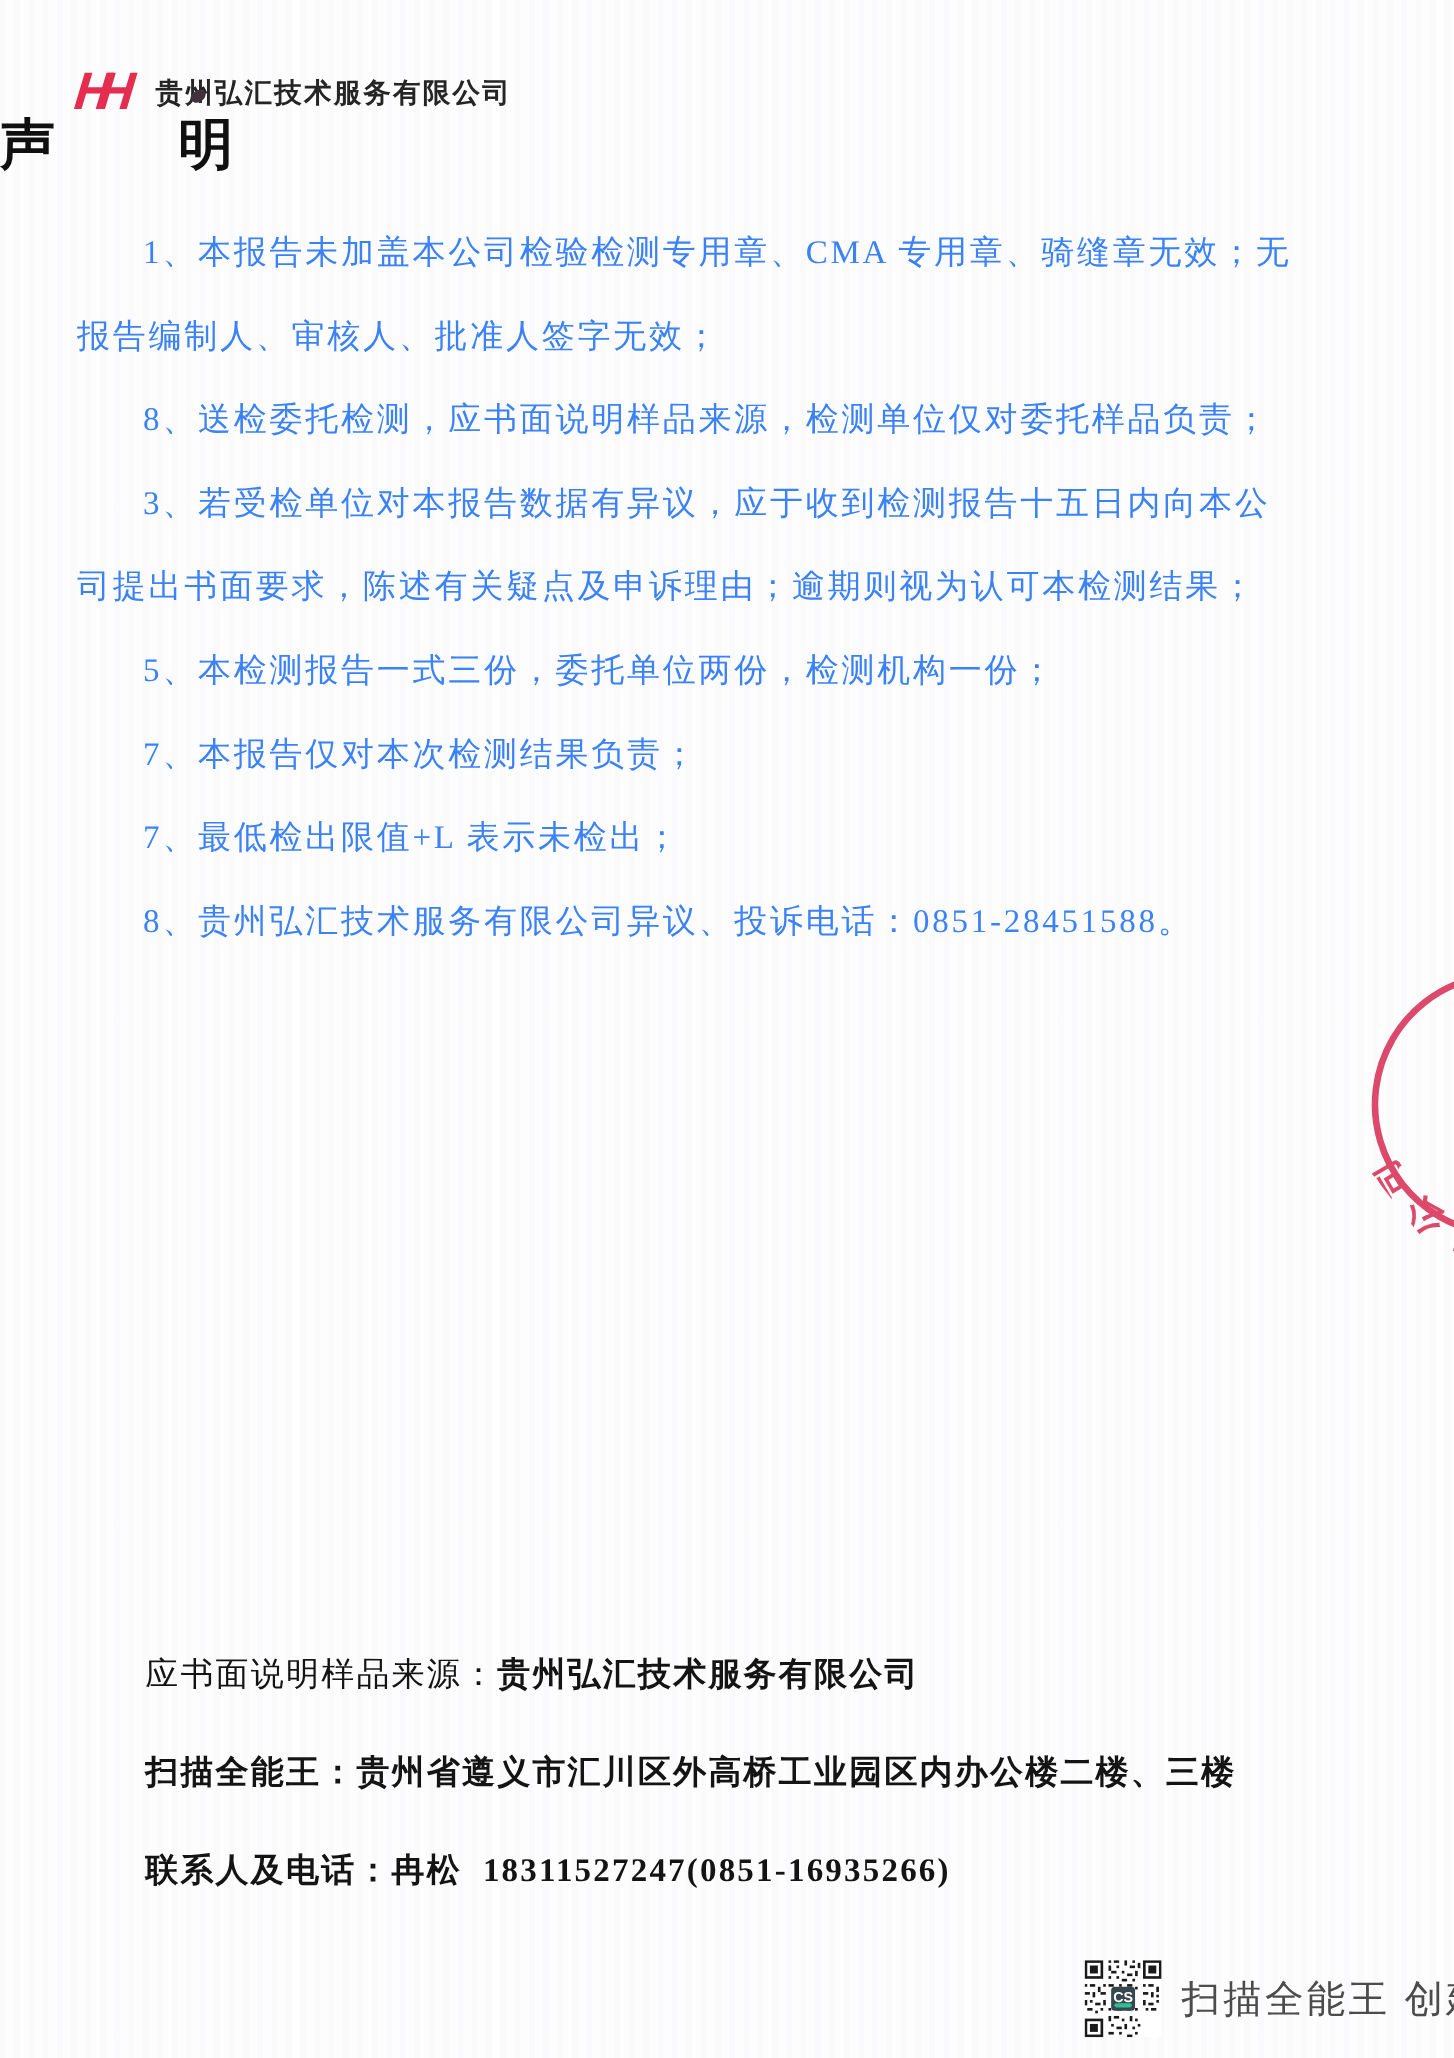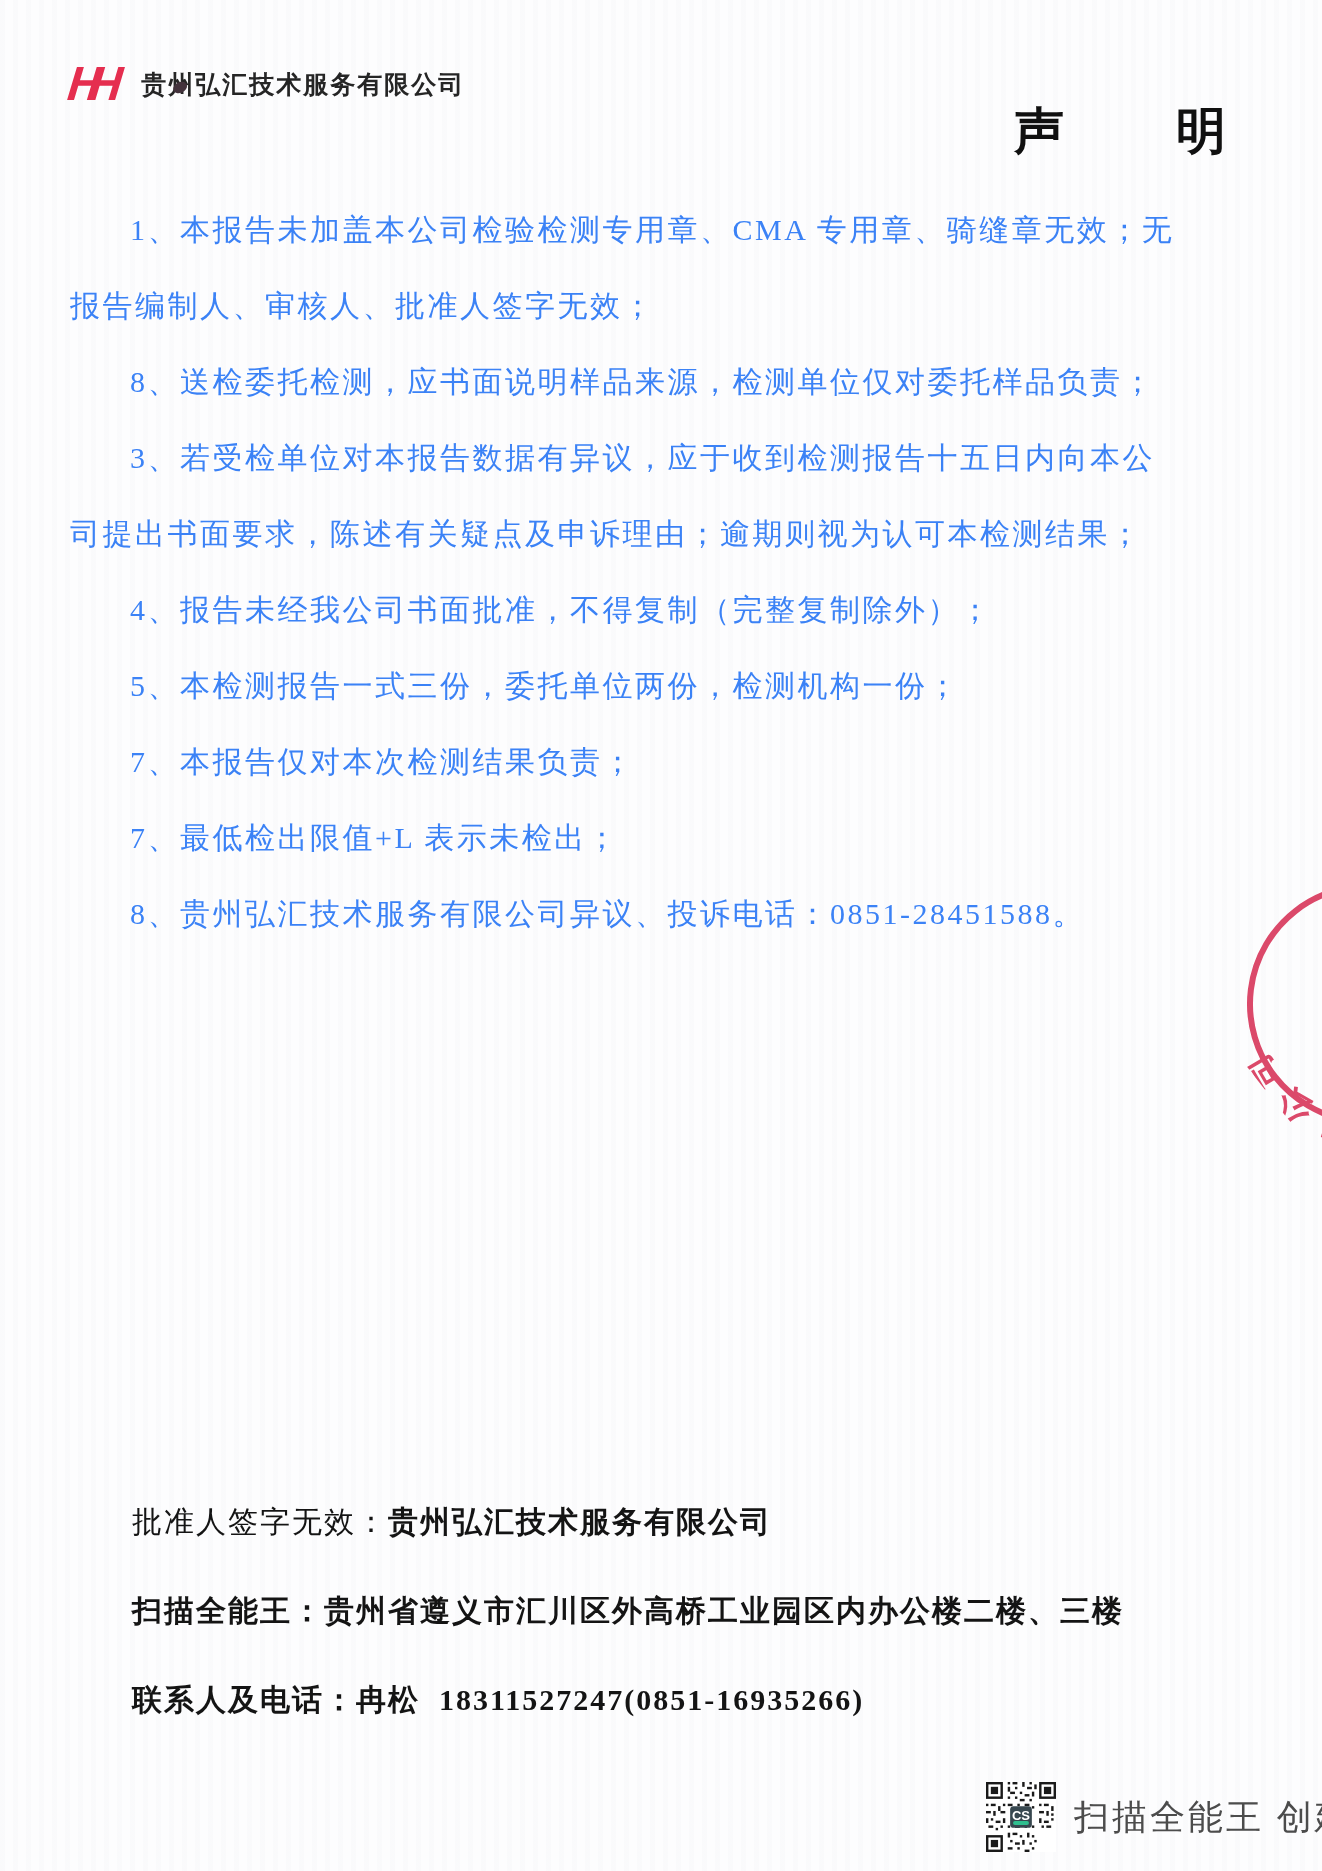--- a/index.html
+++ b/index.html
@@ -32,21 +32,21 @@
   .logo .dot {
     position:absolute; left:40px; top:20px;
     width:14px; height:11px; border-radius:50%;
     background:#43323c; transform:rotate(-25deg);
   }
   .company-name { font-size:25px; font-weight:bold; letter-spacing:2px; color:#252525; }
 
   
   .doc-title {
     position:absolute; top:98px; left:0; width:1230px;
-    text-align:right;
+    text-align:left;
     font-size:50px; font-weight:bold; color:#101010;
     letter-spacing:4px;
     white-space:pre;
   }
 
   
   .statements { position:absolute; top:192px; left:70px; width:1192px; }
   .statements p {
     margin:0;
     font-size:30px;
@@ -95,40 +95,39 @@
 </div>
 
 <h1 class="doc-title" style="margin:0;">声　　明</h1>
 
 <div class="statements">
   <p>1、本报告未加盖本公司检验检测专用章、CMA 专用章、骑缝章无效；无
 报告编制人、审核人、批准人签字无效；</p>
   <p>8、送检委托检测，应书面说明样品来源，检测单位仅对委托样品负责；</p>
   <p>3、若受检单位对本报告数据有异议，应于收到检测报告十五日内向本公
 司提出书面要求，陈述有关疑点及申诉理由；逾期则视为认可本检测结果；</p>
-  <p>4、报告未经我公司书面批准，不得复制（完整复制除外）；</p>
   <p>5、本检测报告一式三份，委托单位两份，检测机构一份；</p>
   <p>7、本报告仅对本次检测结果负责；</p>
   <p>7、最低检出限值+L 表示未检出；</p>
   <p>8、贵州弘汇技术服务有限公司异议、投诉电话：0851-28451588。</p>
 </div>
 
 <svg class="seal" viewBox="0 0 268 268">
   <defs>
     <path id="seal-rim" d="M 134,20 A 114,114 0 1 1 133.9,20" fill="none"></path>
   </defs>
   <circle cx="134" cy="134" r="118" fill="none" stroke="#d93a5e" stroke-width="6"></circle>
   <text font-size="34" fill="#d93a5e" font-weight="bold" font-family="'Liberation Serif','DejaVu Serif',serif" letter-spacing="9">
     <textPath href="#seal-rim" startOffset="8%">贵州弘汇技术服务有限公司</textPath>
   </text>
 </svg>
 
 <div class="footer-info">
   <div class="row">
-    <span class="label">批准人签字无效：</span>
+    <span class="label">应书面说明样品来源：</span>
     <span class="value">贵州弘汇技术服务有限公司</span>
   </div>
   <div class="row">
     <span class="label">扫描全能王：</span>
     <span class="value">贵州省遵义市汇川区外高桥工业园区内办公楼二楼、三楼</span>
   </div>
   <div class="row">
     <span class="label">联系人及电话：</span>
     <span class="value">冉松  18311527247(0851-16935266)</span>
   </div>

